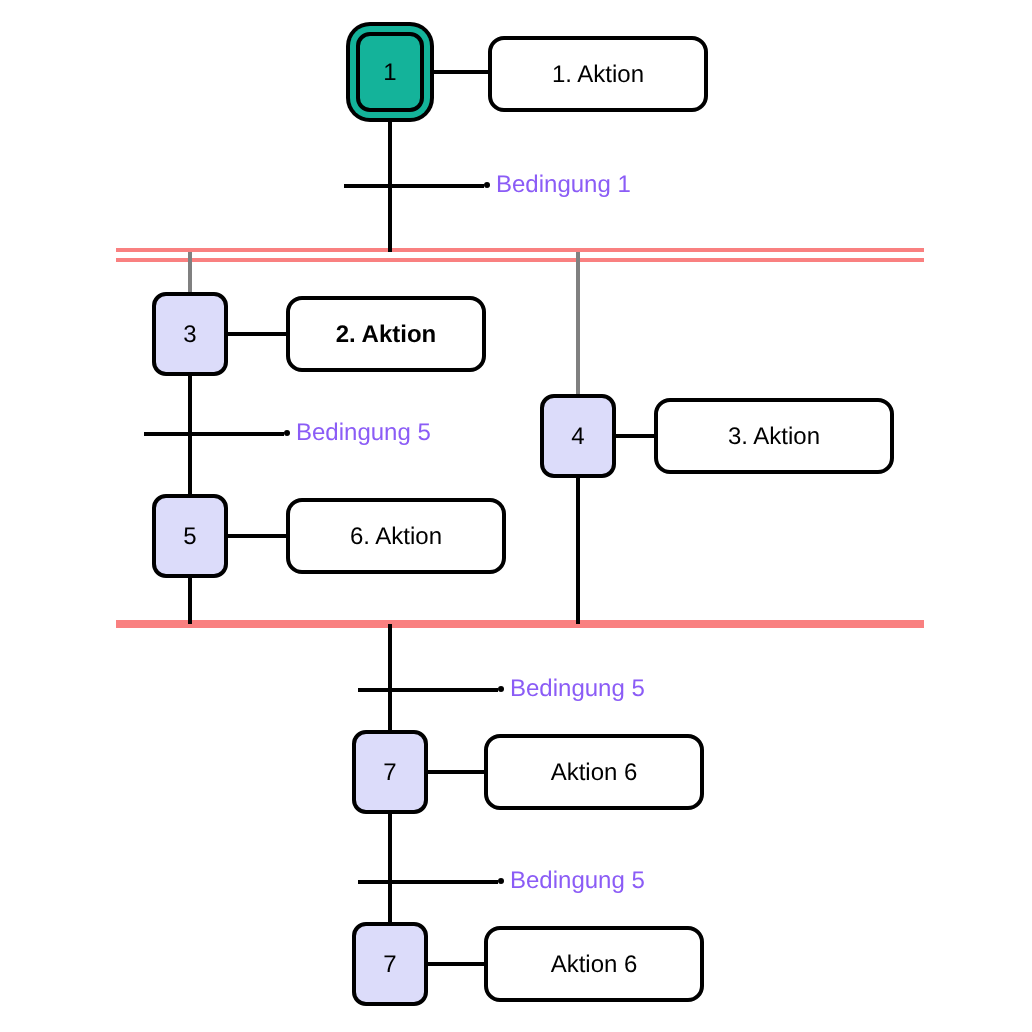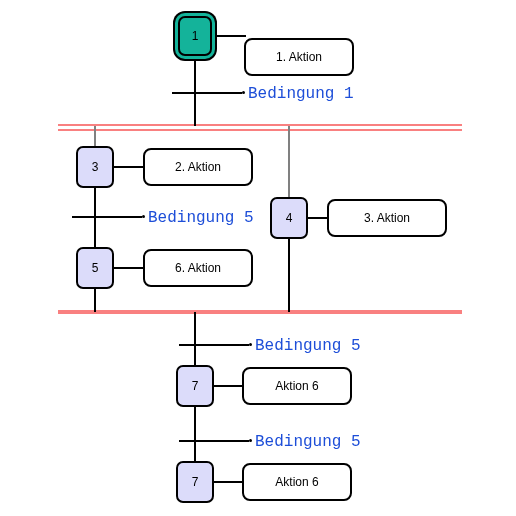--- a/index.html
+++ b/index.html
@@ -77,24 +77,23 @@
     display: flex;
     align-items: center;
     justify-content: center;
     font-size: 12px;
     color: #000000;
   }
 
   
   .cond-label {
     position: absolute;
-    font-size: 16px;
-    color: #1d4ed8;
+    font-size: 12px;
+    color: #8b5cf6;
     white-space: nowrap;
-    font-family: Liberation Mono, monospace;
   }
   .cond-dot {
     position: absolute;
     width: 3px;
     height: 3px;
     border-radius: 50%;
     background: #000000;
   }
 </style>
 </head>
@@ -122,24 +121,24 @@
     <div class="cond-label" style="left: 248px; top: 85px;">Bedingung 1</div>
     <div class="hline" style="left: 72px; top: 216px; width: 70px;"></div>
     <div class="cond-dot" style="left: 142px; top: 215px;"></div>
     <div class="cond-label" style="left: 148px; top: 209px;">Bedingung 5</div>
     <div class="hline" style="left: 179px; top: 344px; width: 70px;"></div>
     <div class="cond-dot" style="left: 249px; top: 343px;"></div>
     <div class="cond-label" style="left: 255px; top: 337px;">Bedingung 5</div>
     <div class="hline" style="left: 179px; top: 440px; width: 70px;"></div>
     <div class="cond-dot" style="left: 249px; top: 439px;"></div>
     <div class="cond-label" style="left: 255px; top: 433px;">Bedingung 5</div>
-    <div class="action-box" style="left: 244px; top: 18px; width: 110px; height: 38px; margin-top: 20px;">
+    <div class="action-box" style="left: 244px; top: 18px; width: 110px; height: 38px;">
       <span>1. Aktion</span>
     </div>
-    <div class="action-box" style="left: 143px; top: 148px; width: 110px; height: 38px;">
+    <div class="action-box" style="left: 143px; top: 148px; width: 100px; height: 38px; font-weight: bold;">
       <span>2. Aktion</span>
     </div>
     <div class="action-box" style="left: 327px; top: 199px; width: 120px; height: 38px; text-align: right;">
       <span>3. Aktion</span>
     </div>
     <div class="action-box" style="left: 143px; top: 249px; width: 110px; height: 38px;">
       <span>6. Aktion</span>
     </div>
     <div class="action-box" style="left: 242px; top: 367px; width: 110px; height: 38px;">
       <span>Aktion 6</span>

